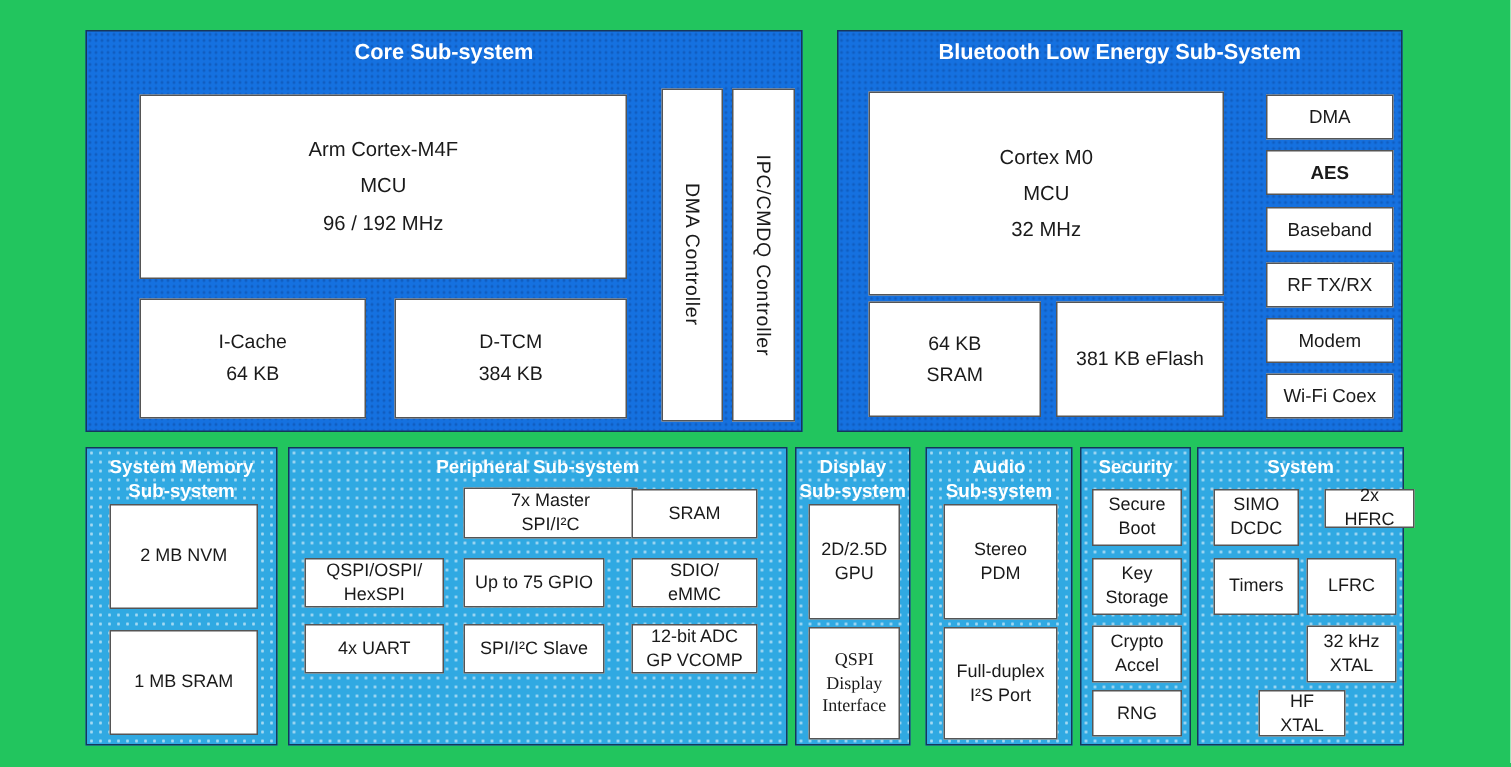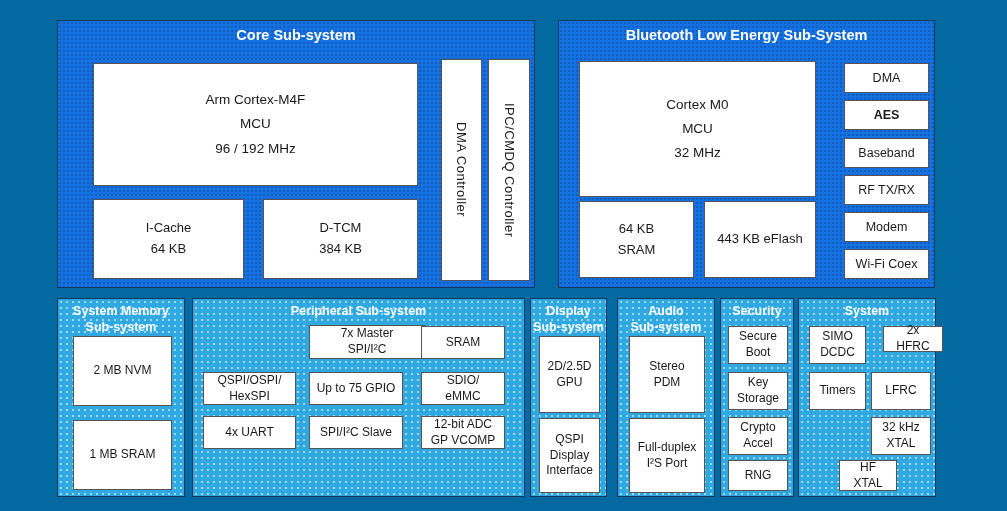--- a/index.html
+++ b/index.html
@@ -1,17 +1,17 @@
 <!DOCTYPE html>
 <html><head>
 <meta charset="utf-8">
 <style>
   html,body{margin:0;padding:0;background:#ffffff;}
   .canvas{
-    position:relative;width:1007px;height:511px;background:#0369a1;
+    position:relative;width:1007px;height:511px;background:#22c55e;
     font-family:"Liberation Sans",sans-serif;color:#1a1a1a;overflow:hidden;
   }
   .panel{
     position:absolute;border:1.5px solid #16365c;box-sizing:border-box;
   }
   .panel.dark{
     background-color:#1571e0;
     background-image:radial-gradient(rgba(8,48,118,0.30) 0.8px, transparent 1.2px);
     background-size:4px 4px;
   }
@@ -58,21 +58,21 @@
     <div class="box vbox" style="left:430px;top:38px;width:42px;height:222px;">IPC/CMDQ Controller</div>
   </section>
 
   <section class="panel dark" style="left:558px;top:20px;width:377px;height:268px;">
     <div class="ptitle big">Bluetooth Low Energy Sub-System</div>
     <div class="box cpu-block" style="left:20px;top:40px;width:237px;height:136px;">Cortex M0
 MCU
 32 MHz</div>
     <div class="box mem-block" style="left:20px;top:180px;width:115px;height:77px;">64 KB
 SRAM</div>
-    <div class="box mem-block" style="left:145px;top:180px;width:112px;height:77px;">443 KB eFlash</div>
+    <div class="box mem-block" style="left:145px;top:180px;width:112px;height:77px;">381 KB eFlash</div>
     <div class="box side-block" style="left:285px;top:42px;width:85px;height:30px;">DMA</div>
     <div class="box side-block bold" style="left:285px;top:79px;width:85px;height:30px;">AES</div>
     <div class="box side-block" style="left:285px;top:117px;width:85px;height:30px;">Baseband</div>
     <div class="box side-block" style="left:285px;top:154px;width:85px;height:30px;">RF TX/RX</div>
     <div class="box side-block" style="left:285px;top:191px;width:85px;height:30px;">Modem</div>
     <div class="box side-block" style="left:285px;top:228px;width:85px;height:30px;">Wi-Fi Coex</div>
   </section>
 
   <section class="panel light" style="left:57px;top:298px;width:128px;height:199px;">
     <div class="ptitle small">System Memory
@@ -95,21 +95,21 @@
     <div class="box" style="left:116px;top:117px;width:94px;height:33px;">SPI/I²C Slave</div>
     <div class="box" style="left:228px;top:117px;width:84px;height:33px;">12-bit ADC
 GP VCOMP</div>
   </section>
 
   <section class="panel light" style="left:530px;top:298px;width:77px;height:199px;">
     <div class="ptitle small">Display
 Sub-system</div>
     <div class="box" style="left:8px;top:37px;width:61px;height:77px;">2D/2.5D
 GPU</div>
-    <div class="box" style="left:8px;top:119px;width:61px;height:75px;">QSPI
+    <div class="box" style="left:8px;top:119px;width:61px;height:75px;font-family:Liberation Serif, serif;">QSPI
 Display
 Interface</div>
   </section>
 
   <section class="panel light" style="left:617px;top:298px;width:98px;height:199px;">
     <div class="ptitle small">Audio
 Sub-system</div>
     <div class="box" style="left:11px;top:37px;width:76px;height:77px;">Stereo
 PDM</div>
     <div class="box" style="left:11px;top:119px;width:76px;height:75px;">Full-duplex

